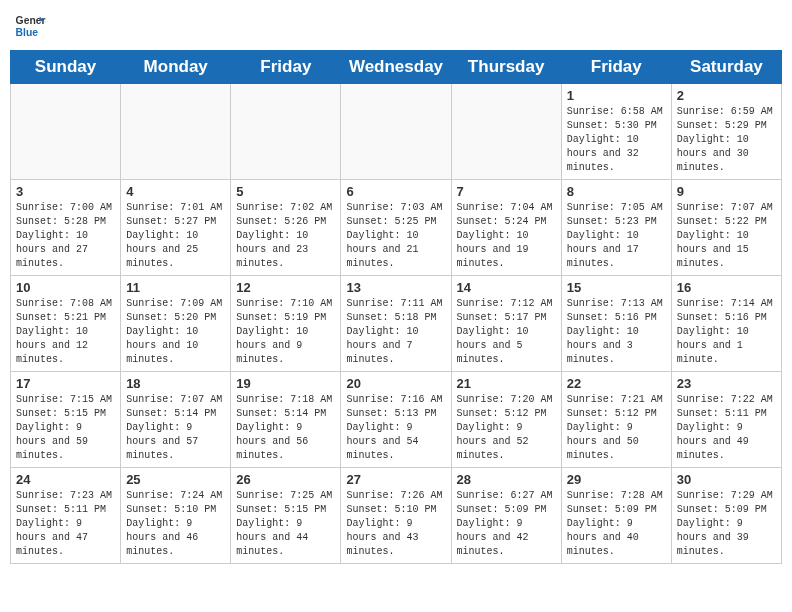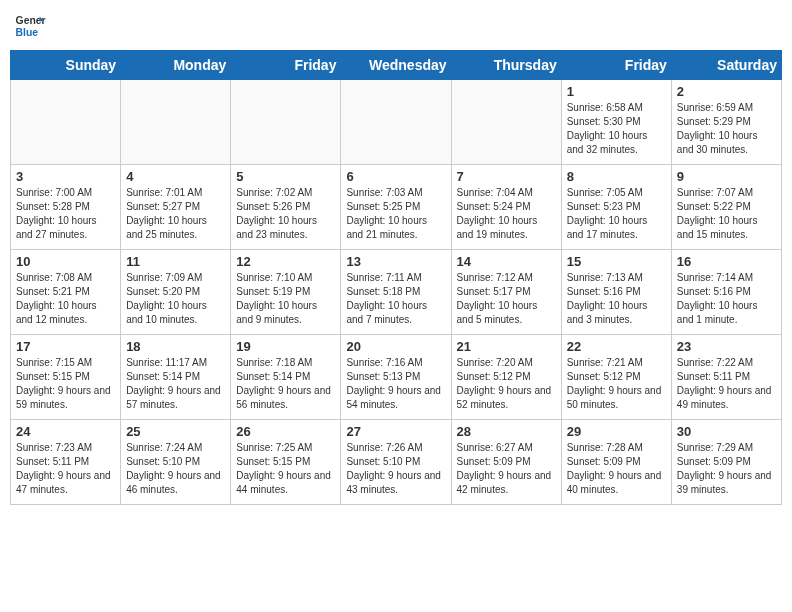--- a/index.html
+++ b/index.html
@@ -40,22 +40,22 @@
     }
     .calendar {
       width: 100%;
       border-collapse: collapse;
       border: 1px solid #ccc;
     }
     .calendar th {
       background: #1a6db5;
       color: #fff;
       padding: 6px 4px;
-      font-size: 14px;
-      text-align: right;
+      font-size: 17px;
+      text-align: center;
       border: 1px solid #1a6db5;
     }
     .calendar td {
       width: calc(100% / 7);
       vertical-align: top;
       padding: 4px 5px;
       border: 1px solid #ccc;
       font-size: 10.5px;
       color: #333;
       height: 85px;
@@ -67,20 +67,21 @@
     .day-num {
       font-size: 13px;
       font-weight: bold;
       display: block;
       margin-bottom: 2px;
     }
     .day-info {
       font-size: 10px;
       line-height: 1.4;
       color: #333;
+      font-family: Liberation Mono, monospace;
     }
   </style>
 </head>
 <body>
 
 <div class="header">
   <div class="logo">
     <svg class="logo-icon" viewBox="0 0 40 40">
       <text x="2" y="18" font-size="13" font-weight="bold" fill="#333" font-family="Arial">General</text>
       <text x="2" y="32" font-size="13" font-weight="bold" fill="#1a6db5" font-family="Arial">Blue</text>
@@ -215,21 +216,21 @@
       </tr>
       <tr>
         <td>
           <span class="day-num">17</span>
           <div class="day-info">Sunrise: 7:15 AM
 Sunset: 5:15 PM
 Daylight: 9 hours and 59 minutes.</div>
         </td>
         <td>
           <span class="day-num">18</span>
-          <div class="day-info">Sunrise: 11:17 AM
+          <div class="day-info">Sunrise: 7:07 AM
 Sunset: 5:14 PM
 Daylight: 9 hours and 57 minutes.</div>
         </td>
         <td>
           <span class="day-num">19</span>
           <div class="day-info">Sunrise: 7:18 AM
 Sunset: 5:14 PM
 Daylight: 9 hours and 56 minutes.</div>
         </td>
         <td>

